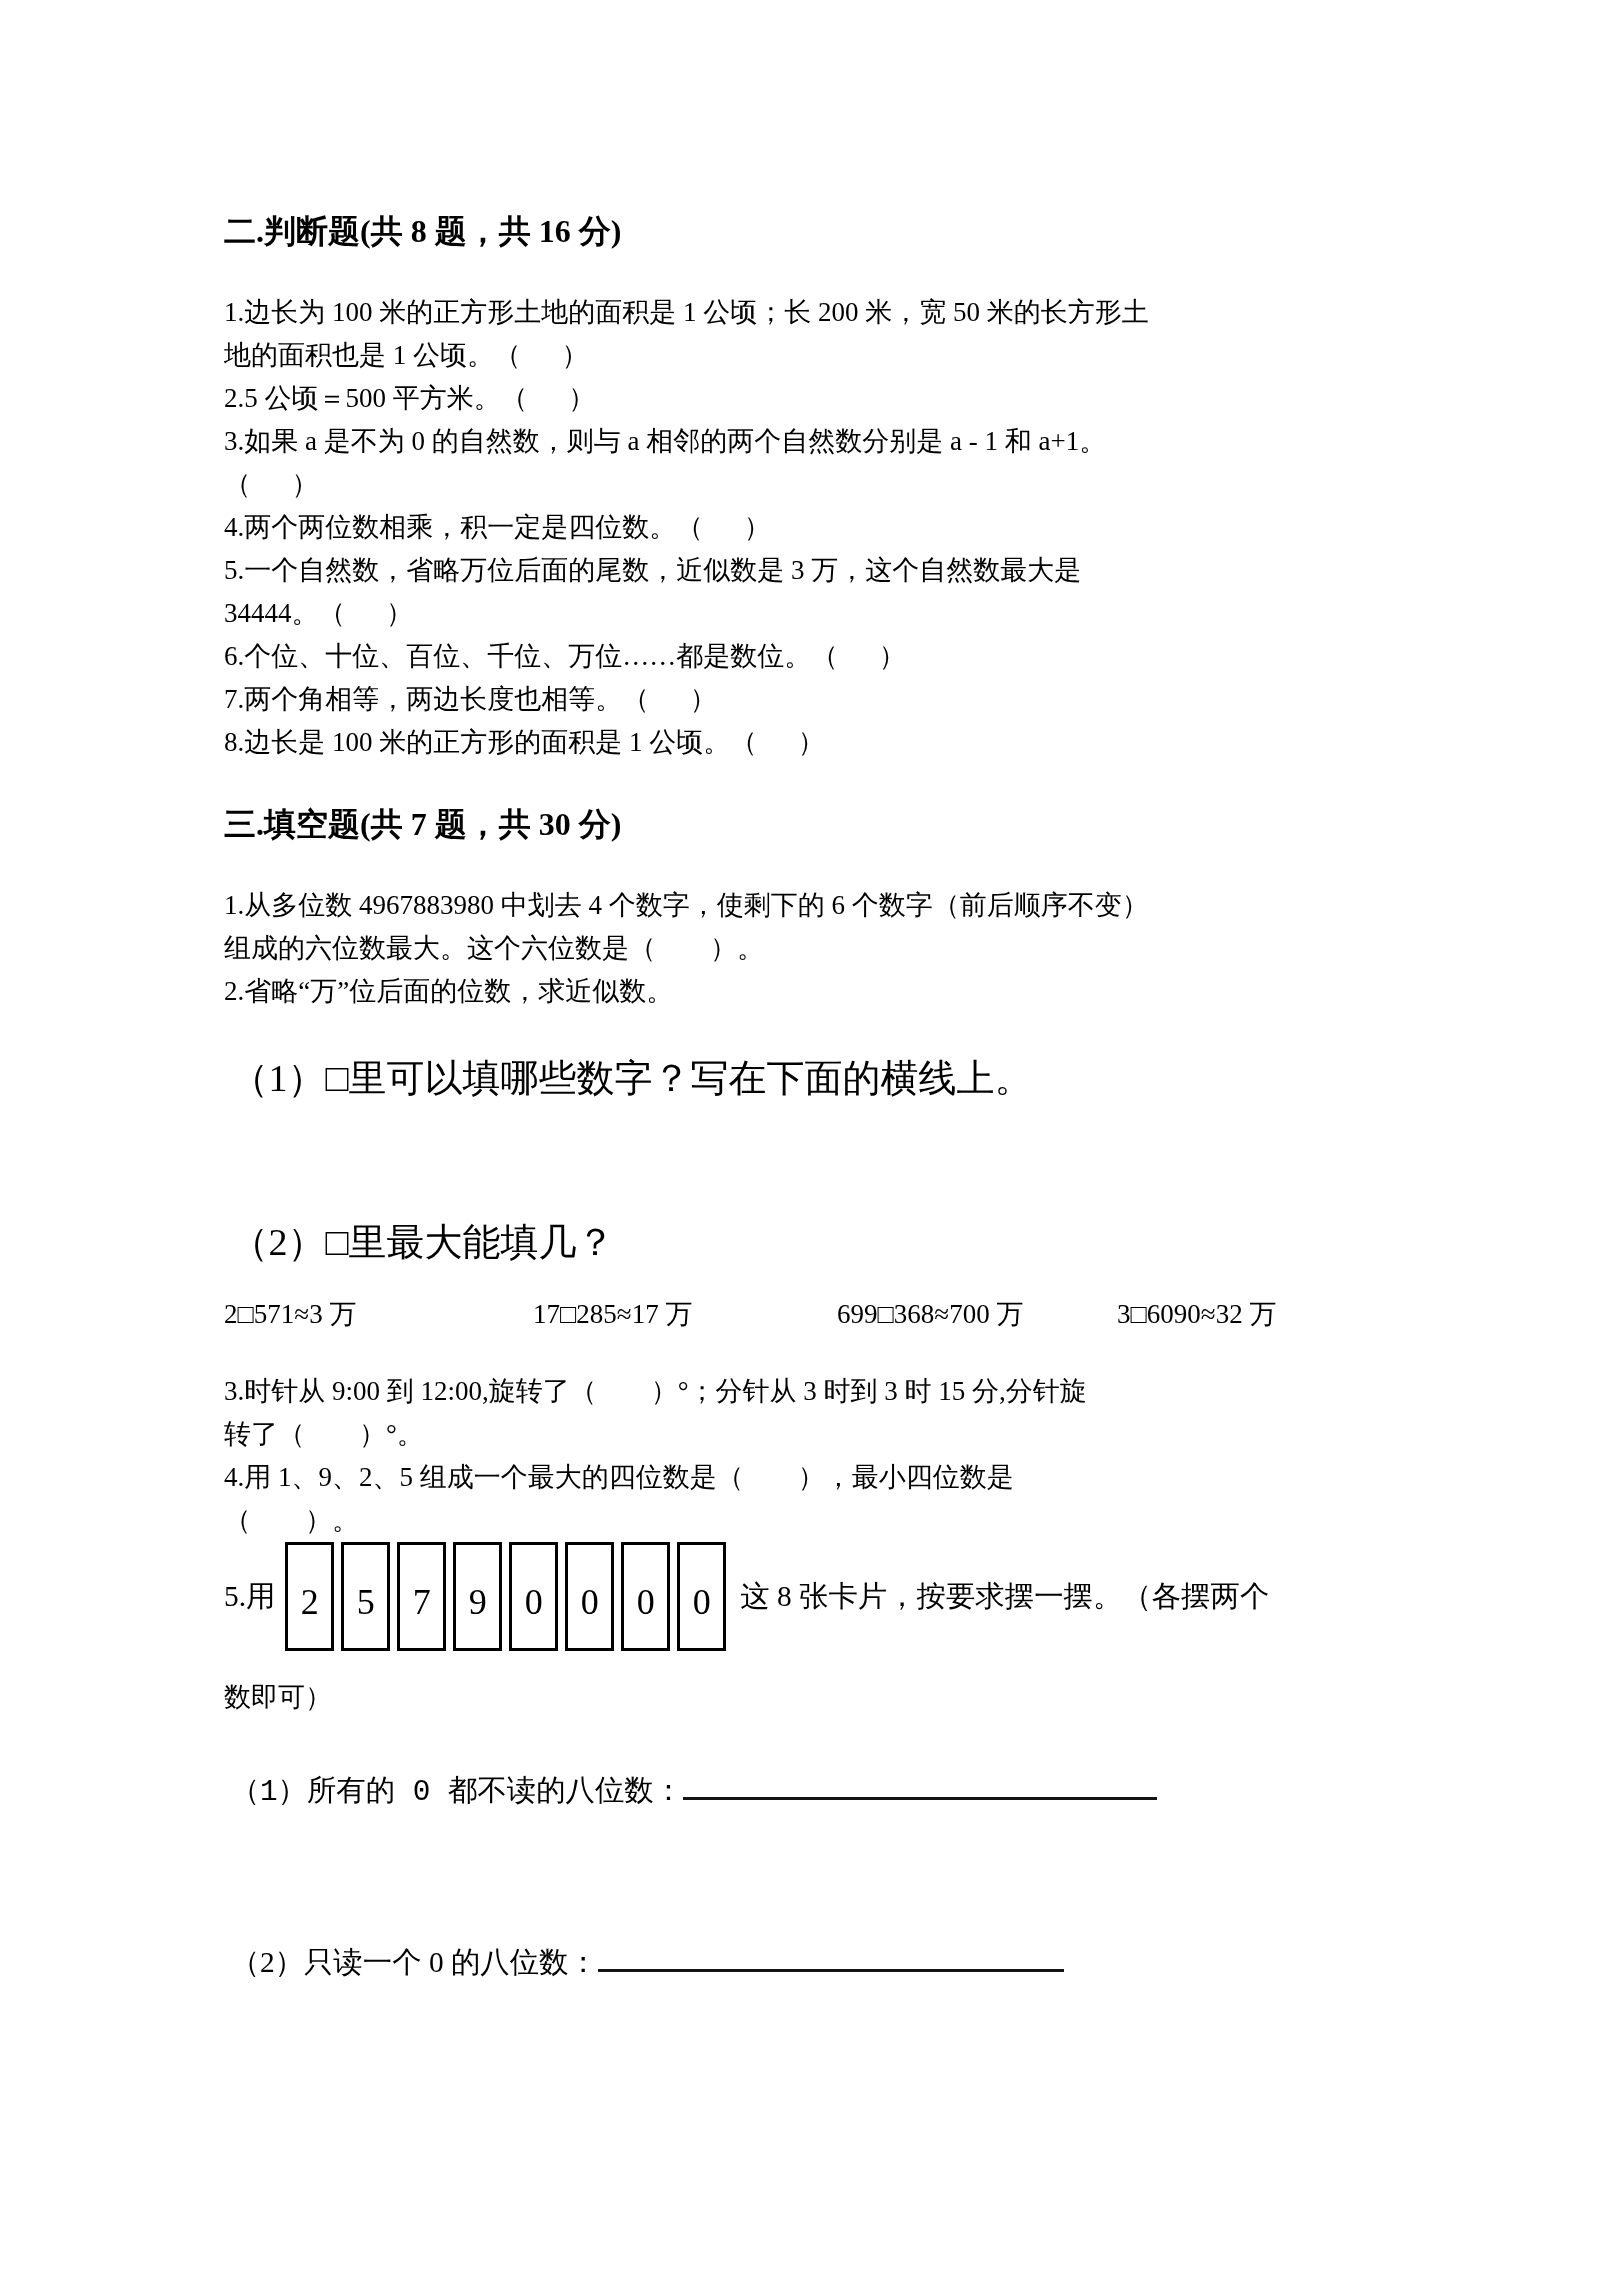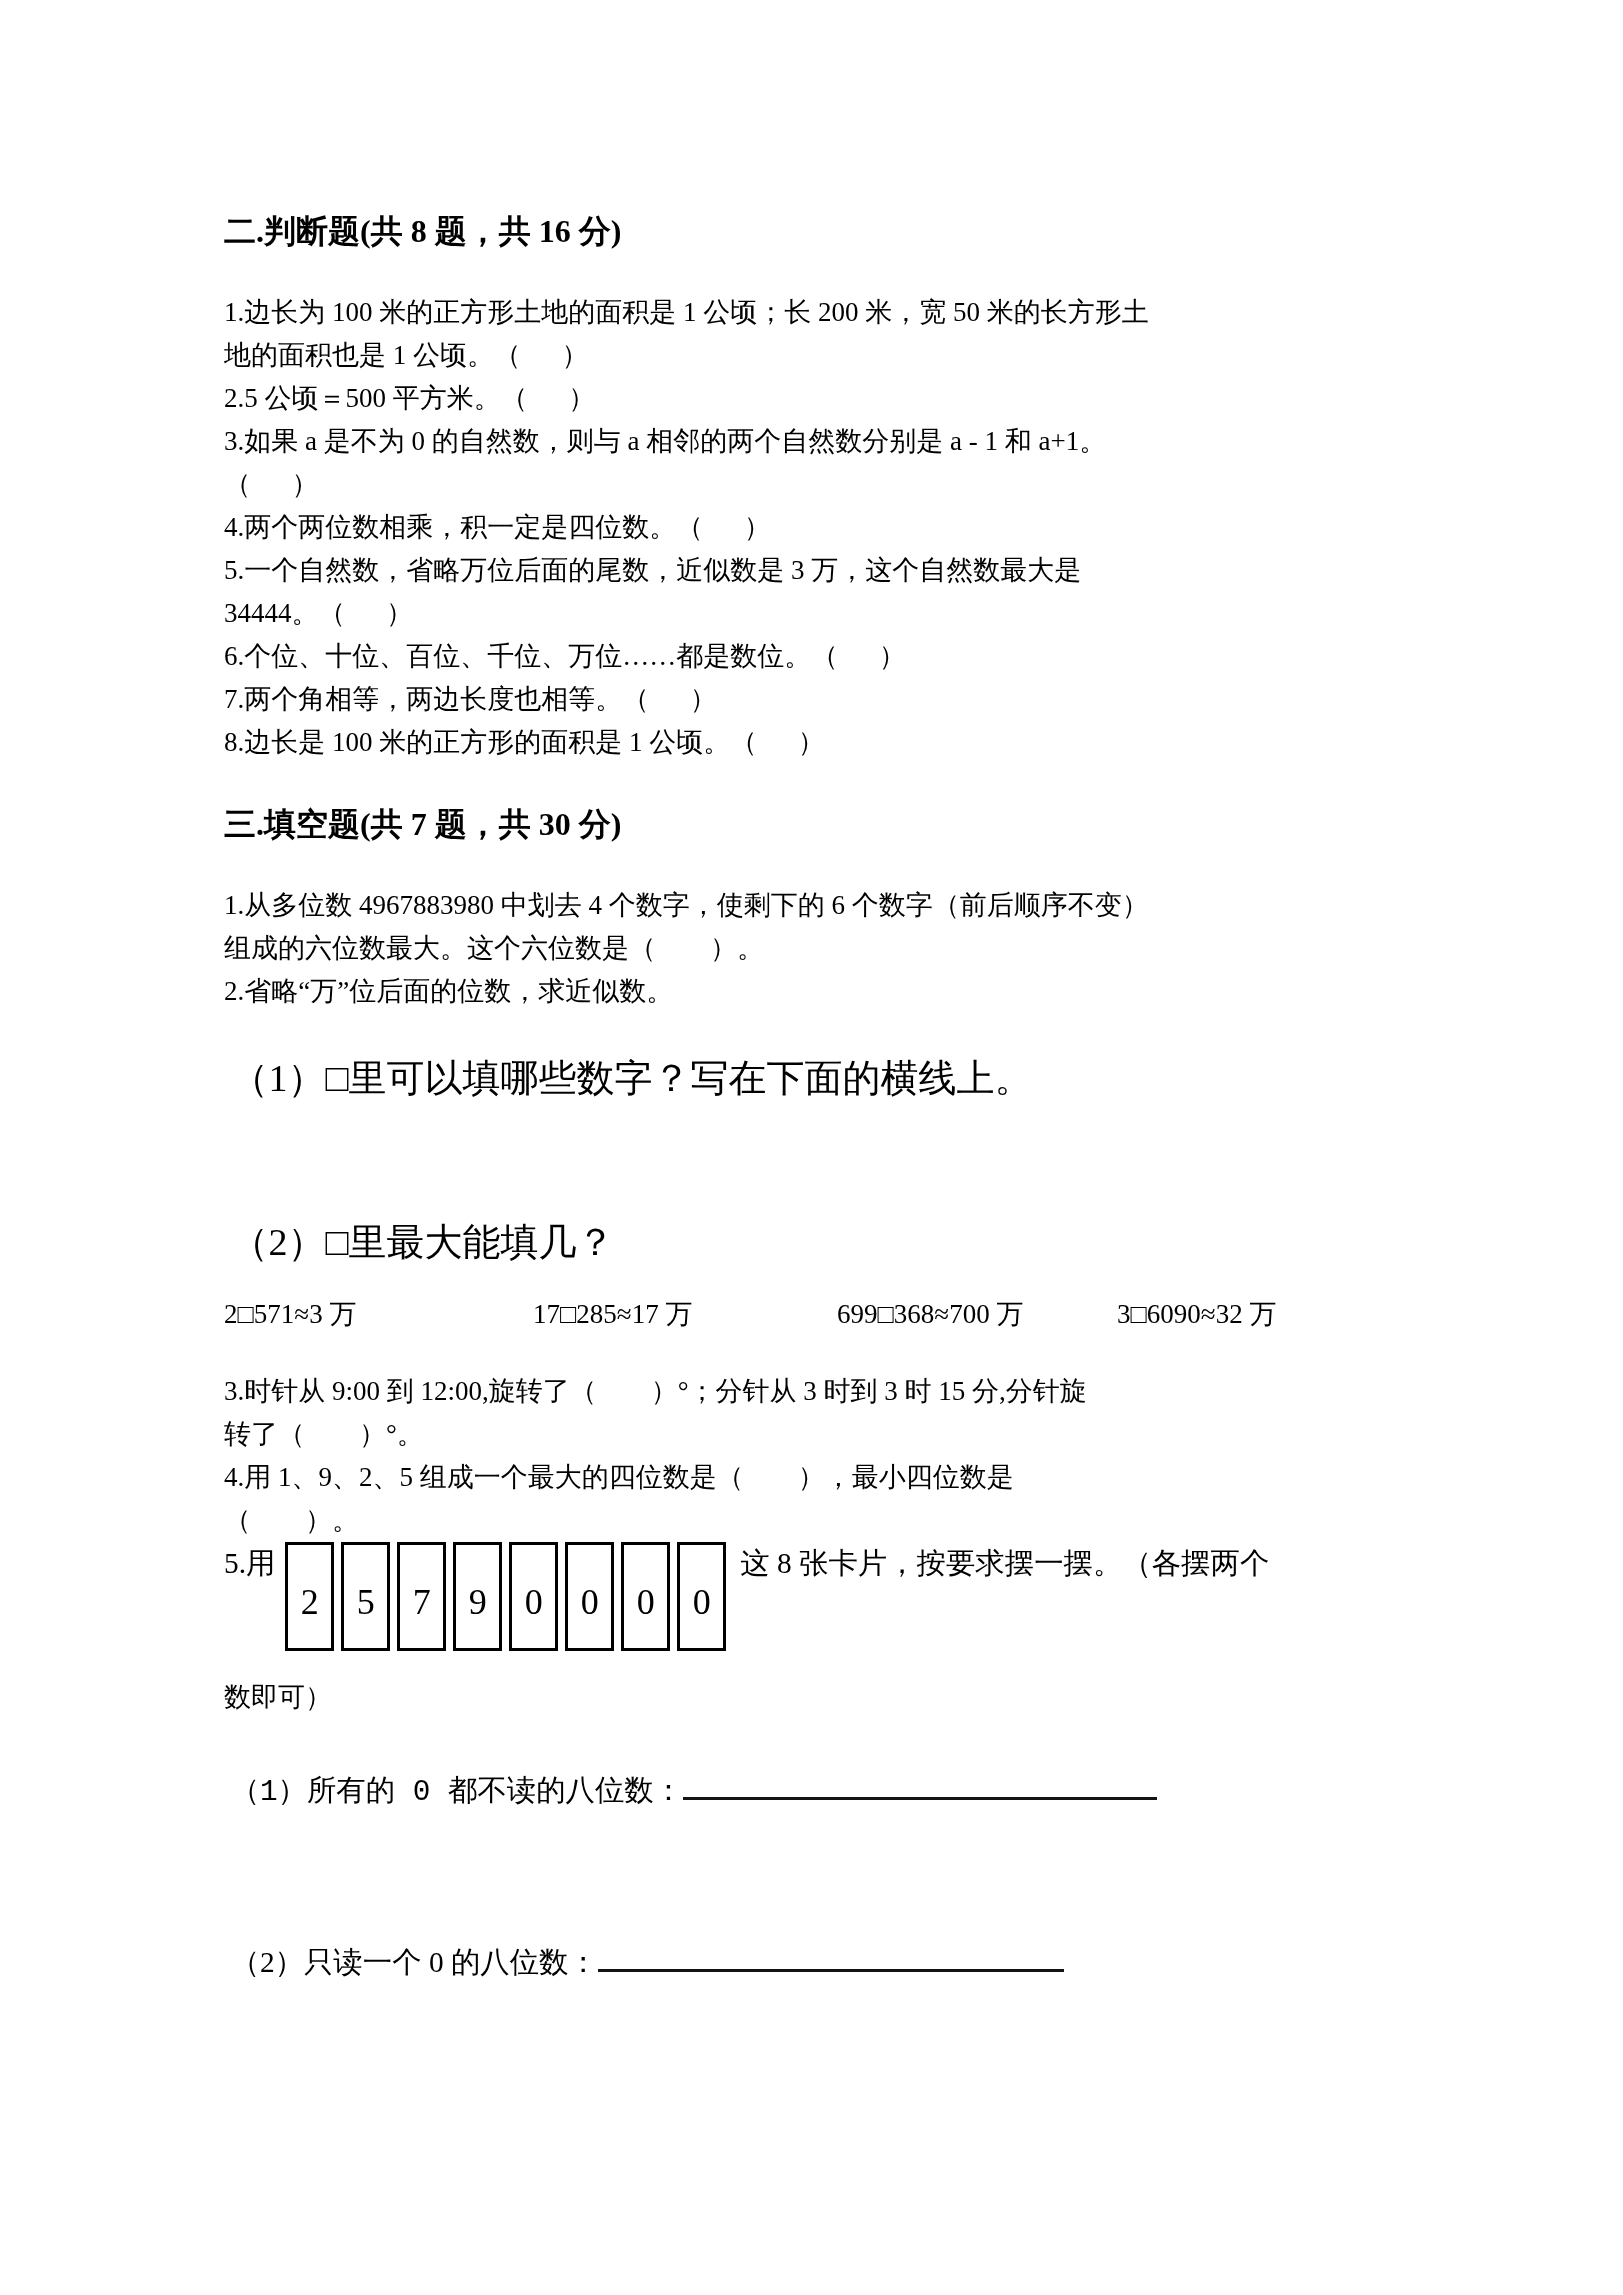--- a/index.html
+++ b/index.html
@@ -57,20 +57,21 @@
     margin-top:61px;
   }
   .blank-line{
     width:206px;
     height:3.8px;
     background:#1c1c1c;
   }
   .q3{margin-top:38px;}
   .cards-row{
     display:flex;
+    align-items:center;
     margin-top:0;
     font-size:29.4px;
     line-height:43px;
   }
   .card-strip{
     display:flex;
     margin:0 14px 0 9.8px;
   }
   .digit-card{
     box-sizing:border-box;

